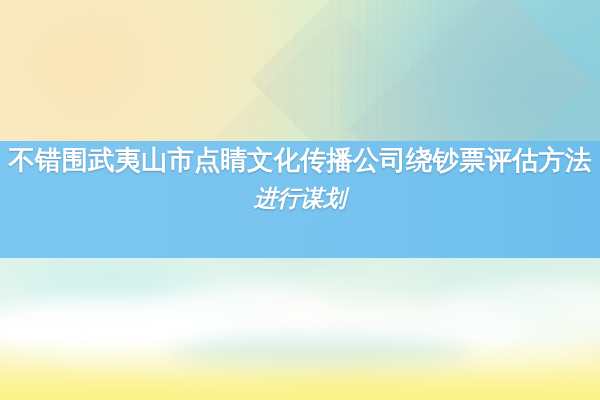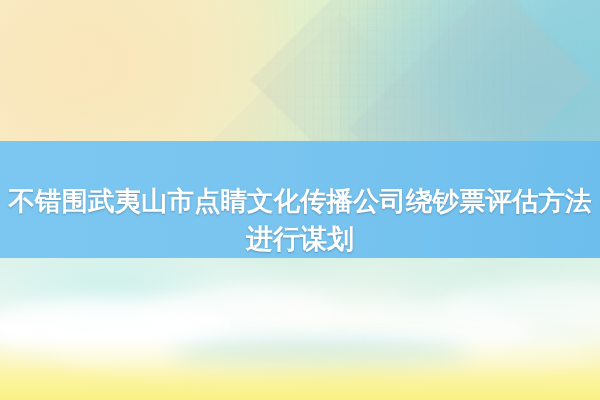--- a/index.html
+++ b/index.html
@@ -110,35 +110,35 @@
   .banner {
     position: absolute;
     left: 0;
     top: 141px;
     width: 600px;
     height: 117px;
     background: linear-gradient(95deg, #7cc7f1 0%, #7ac5f0 40%, #73c1ee 75%, #6dbeed 100%);
     display: flex;
     flex-direction: column;
     align-items: center;
-    justify-content: flex-end;
+    justify-content: flex-start;
     box-sizing: border-box;
   }
   .banner-line {
     color: #ffffff;
     font-weight: bold;
     font-size: 27px;
     line-height: 38px;
     letter-spacing: 0px;
     white-space: nowrap;
     text-shadow: 0 1px 2px rgba(40,70,95,0.38);
     font-family: "DejaVu Sans", "Liberation Sans", sans-serif;
   }
   .banner-line-1 { font-size: 26.5px; }
-  .banner-line-2 { font-size: 27px; }
+  .banner-line-2 { font-size: 23px; font-style: italic; }
 
   
   .bottom-region {
     position: absolute;
     left: 0;
     top: 258px;
     width: 600px;
     height: 142px;
     overflow: hidden;
     background: linear-gradient(180deg,

